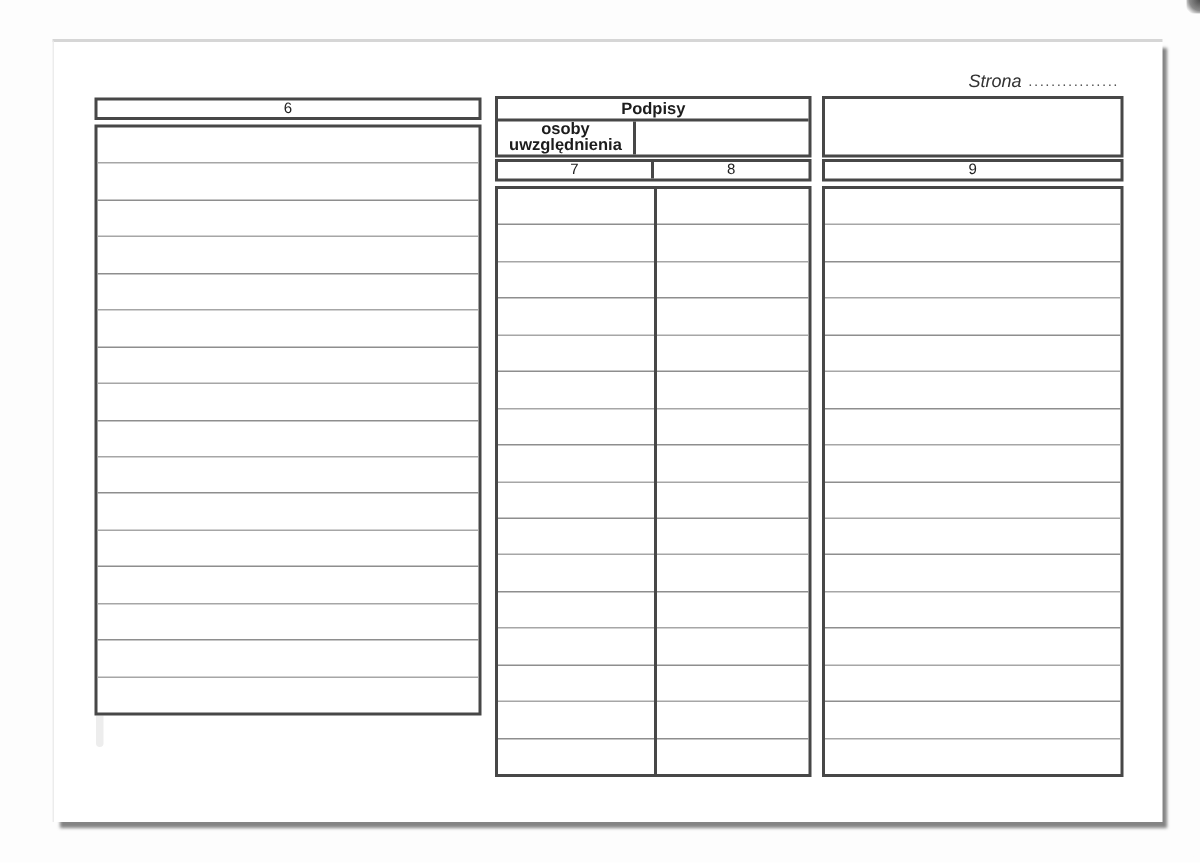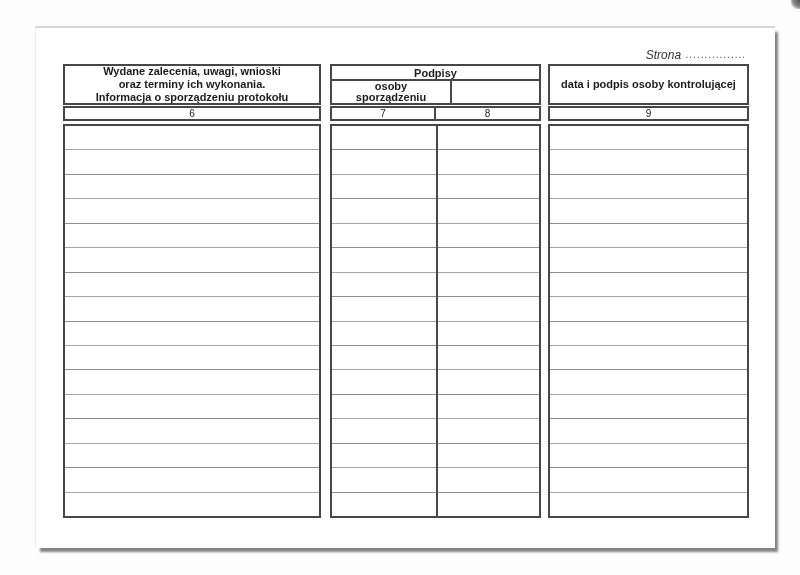--- a/index.html
+++ b/index.html
@@ -35,21 +35,21 @@
   .hdr .line { display:block; }
 
   
   .hdr-group { height:41px; border:2px solid #474747; display:flex; flex-direction:column;
                font-weight:bold; font-size:11px; color:#1c1c1c; }
   .group-cell { height:16px; border-bottom:2px solid #474747; display:flex;
                 align-items:center; justify-content:center; }
   .sub-cells { flex:1; display:flex; }
   .sub-cell { display:flex; flex-direction:column; align-items:center; justify-content:center;
               text-align:center; line-height:11px; }
-  .sub-cell.left { width:120px; border-right:2px solid #474747; }
+  .sub-cell.left { width:92px; border-right:2px solid #474747; }
   .sub-cell.right { flex:1; }
 
   .numrow { margin-top:1px; height:15px; border:2px solid #474747; display:flex;
             align-items:center; justify-content:center;
             font-size:10px; color:#222; }
   .numrow.split { justify-content:flex-start; padding:0; }
   .numrow.split .num-cell { height:100%; display:flex; align-items:center; justify-content:center; }
   .numrow.split .num-cell.left { width:104px; border-right:2px solid #474747; }
   .numrow.split .num-cell.right { flex:1; }
 
@@ -76,25 +76,20 @@
     <div class="smudge b"></div>
 
     <div class="strona">
       <span class="strona-label">Strona</span>
       <span class="strona-dots">................</span>
     </div>
 
     <div class="formtable">
 
       <div class="block block-1">
-        <div class="hdr">
-          <span class="line">Wydane zalecenia, uwagi, wnioski</span>
-          <span class="line">oraz terminy ich wykonania.</span>
-          <span class="line">Informacja o sporządzeniu protokołu</span>
-        </div>
         <div class="numrow">6</div>
         <div class="bodybox">
             <div class="row"></div>
             <div class="row"></div>
             <div class="row"></div>
             <div class="row"></div>
             <div class="row"></div>
             <div class="row"></div>
             <div class="row"></div>
             <div class="row"></div>
@@ -108,21 +103,21 @@
             <div class="row"></div>
           </div>
       </div>
 
       <div class="block block-2">
         <div class="hdr-group">
           <div class="group-cell">Podpisy</div>
           <div class="sub-cells">
             <div class="sub-cell left">
               <span>osoby</span>
-              <span>sporządzeniu</span>
+              <span>uwzględnienia</span>
             </div>
           </div>
         </div>
         <div class="numrow split">
           <div class="num-cell left">7</div>
           <div class="num-cell right">8</div>
         </div>
         <div class="bodybox">
           <div class="vdiv"></div>
         <div class="row"></div>
@@ -139,21 +134,20 @@
             <div class="row"></div>
             <div class="row"></div>
             <div class="row"></div>
             <div class="row"></div>
             <div class="row"></div>
           </div>
       </div>
 
       <div class="block block-3">
         <div class="hdr">
-          <span class="line">data i podpis osoby kontrolującej</span>
         </div>
         <div class="numrow">9</div>
         <div class="bodybox">
             <div class="row"></div>
             <div class="row"></div>
             <div class="row"></div>
             <div class="row"></div>
             <div class="row"></div>
             <div class="row"></div>
             <div class="row"></div>

